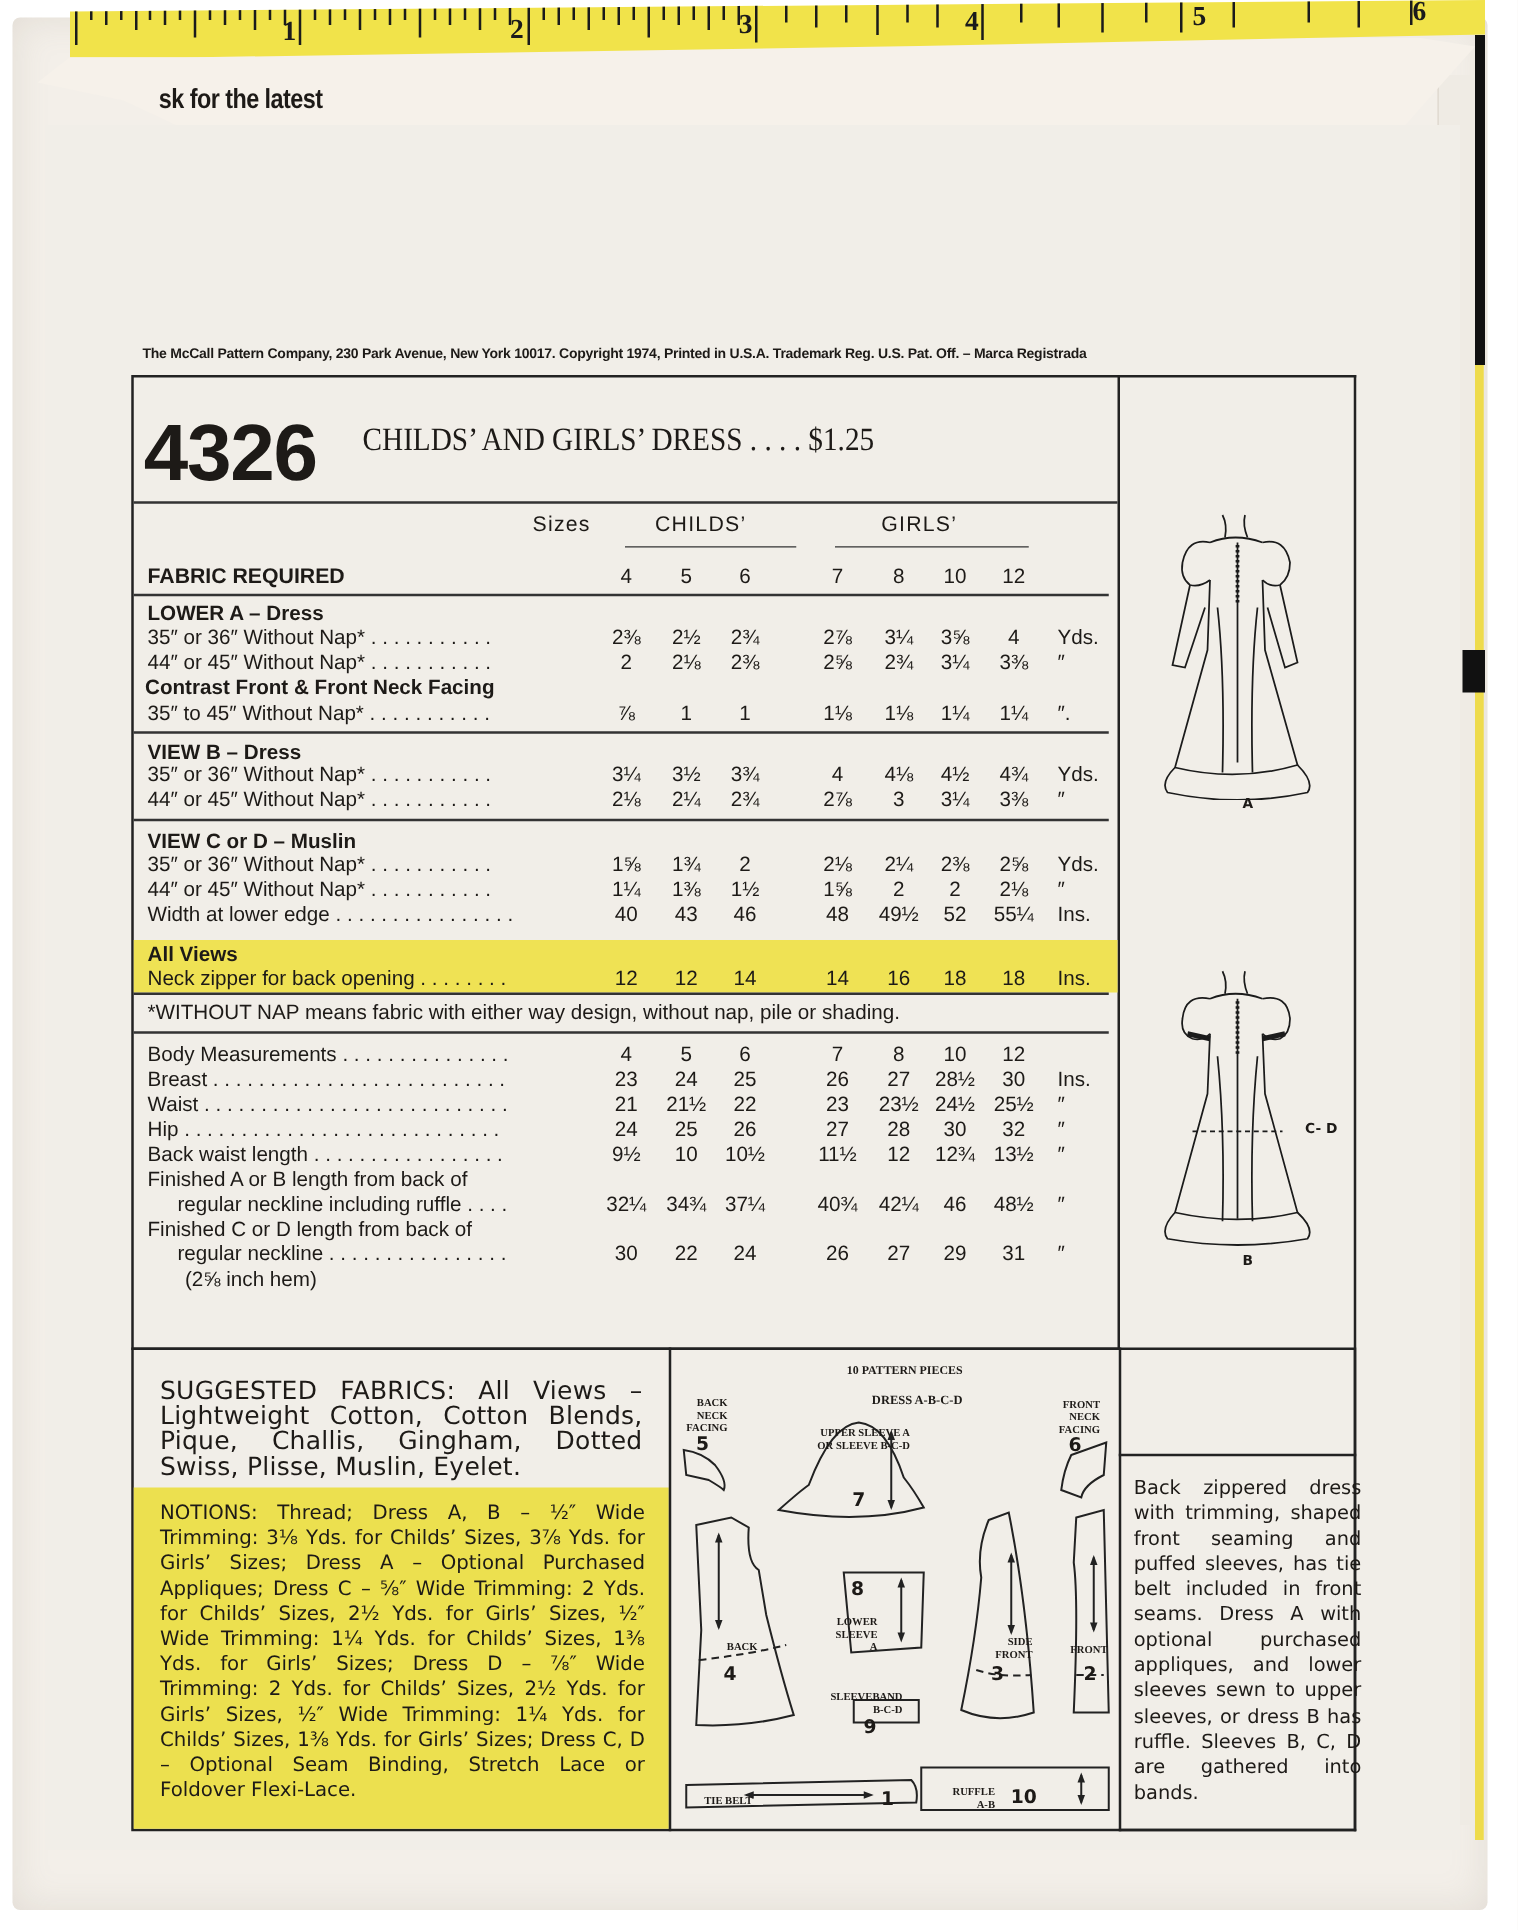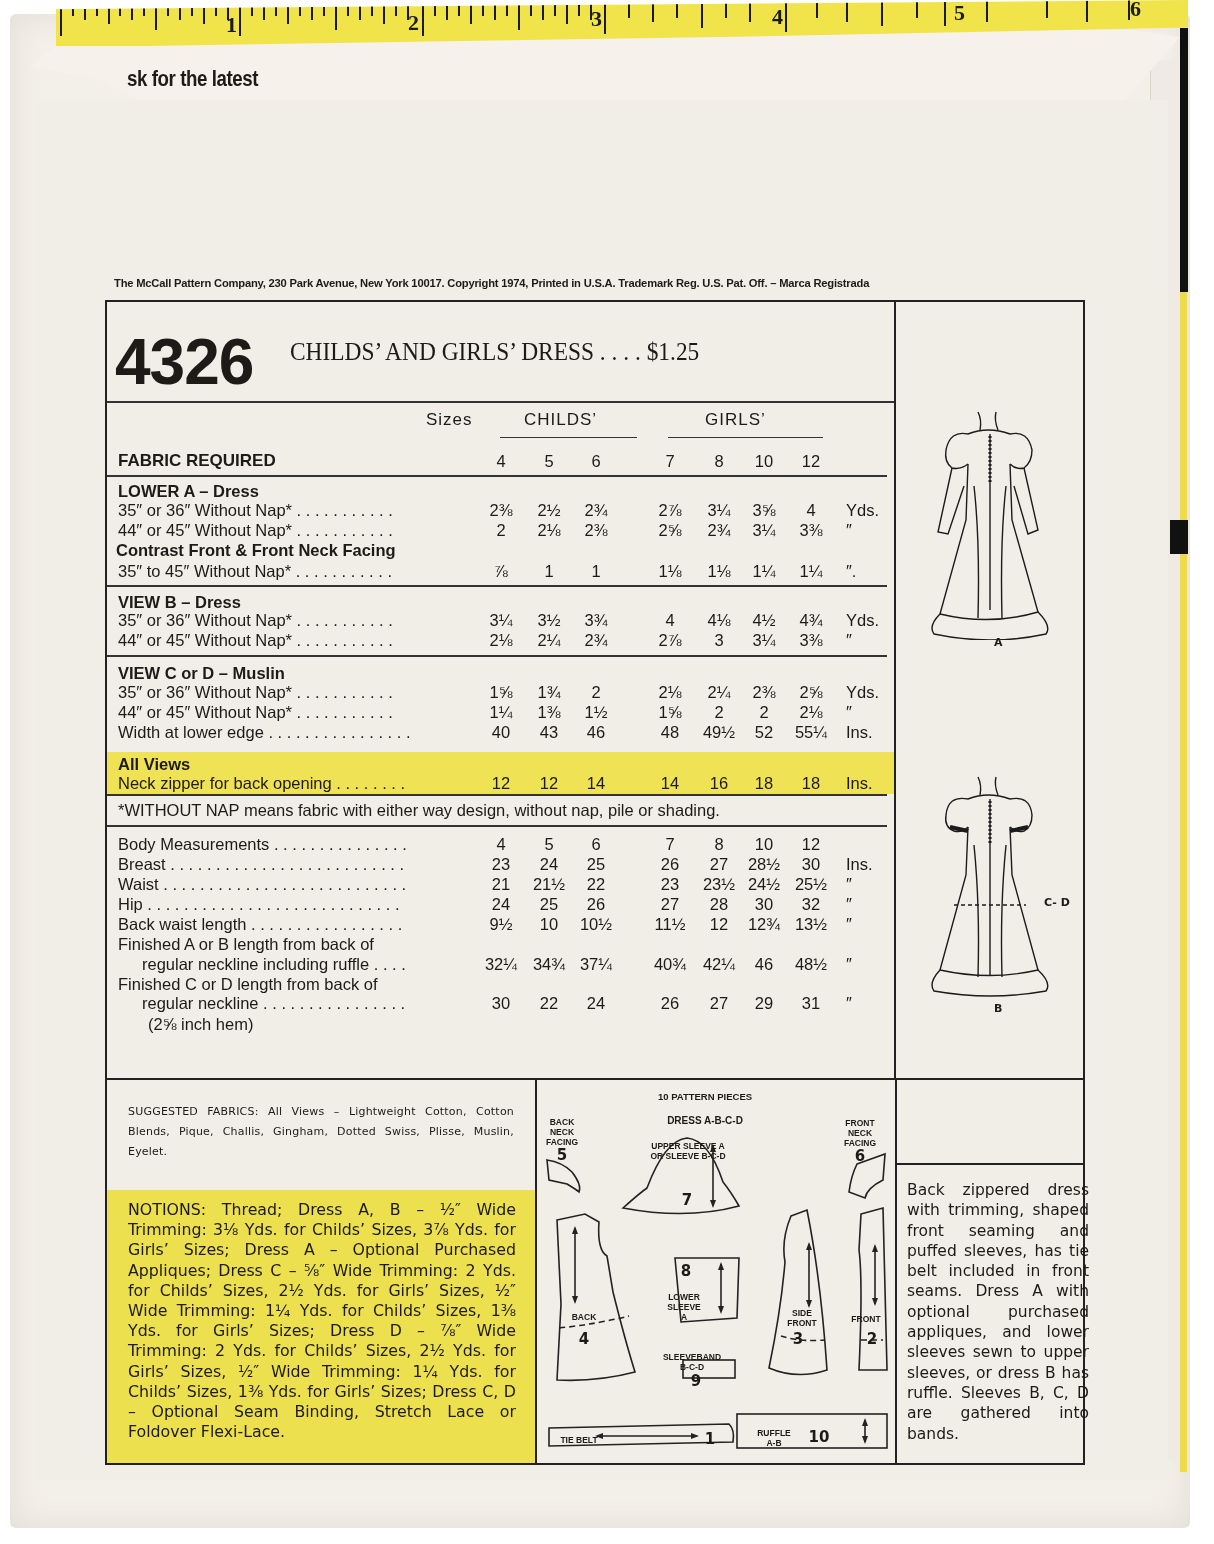--- a/index.html
+++ b/index.html
@@ -89,30 +89,30 @@
 
   .group-label { position: absolute; font-size: 17px; letter-spacing: 1px; }
   .group-line { position: absolute; border-top: 1.5px solid #333; }
 
   .yellow-band { position: absolute; left: 107px; top: 752px; width: 787px; height: 42px; background: #efe254; }
   .yellow-notions { position: absolute; left: 107px; top: 1190px; width: 428px; height: 273px; background: #ece04f; }
 
   .napnote { position: absolute; left: 118px; top: 801px; font-size: 16.5px; white-space: nowrap; }
 
   
-  .para { position: absolute; font-size: 11px; line-height: 20.2px; text-align: justify; font-family: "DejaVu Sans", sans-serif; }
+  .para { position: absolute; font-size: 20px; line-height: 20.2px; text-align: justify; font-family: "DejaVu Sans", sans-serif; }
   .para.fabrics { left: 128px; top: 1102px; width: 386px; letter-spacing: 0.2px; }
   .para.notions { left: 128px; top: 1200px; width: 388px; font-size: 15.8px; }
   .para.desc { left: 907px; top: 1180px; width: 182px; font-size: 15.5px; line-height: 20.3px; }
 
   .vdiv { position: absolute; border-left: 2px solid #222; }
   .hdiv { position: absolute; border-top: 2px solid #222; }
 
   
-  .pp-label { position: absolute; font-size: 8.5px; font-weight: bold; text-align: center; line-height: 10px; font-family: Liberation Sans, sans-serif; }
+  .pp-label { position: absolute; font-size: 8.5px; font-weight: bold; text-align: right; line-height: 10px; font-family: Liberation Serif, serif; }
   .pp-num { position: absolute; font-size: 15px; font-weight: bold; text-align: center; font-family: "DejaVu Sans", sans-serif; }
   svg.pieces { position: absolute; left: 537px; top: 1080px; width: 358px; height: 383px; }
 
   .view-label { position: absolute; font-size: 11px; font-weight: bold; font-family: "DejaVu Sans", sans-serif; }
   svg.dress { position: absolute; }
 </style>
 </head>
 <body>
 
 <div class="envelope"></div>

